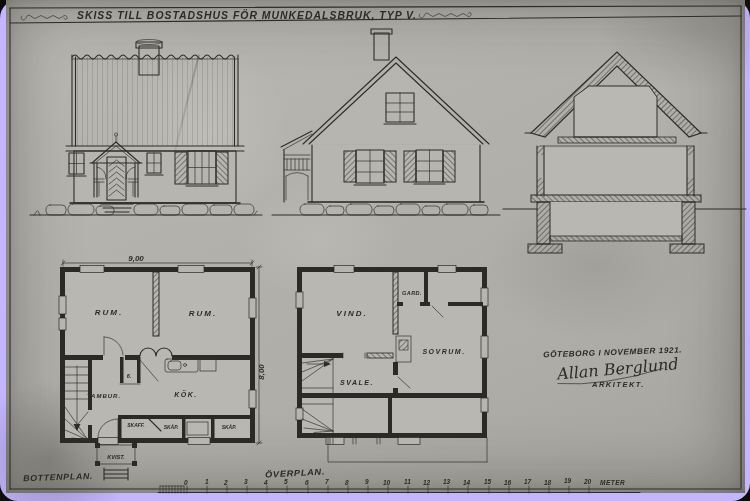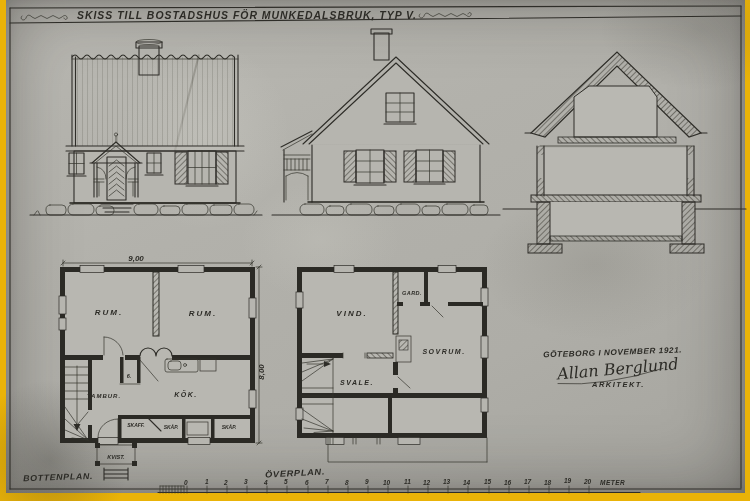--- a/index.html
+++ b/index.html
@@ -1,18 +1,18 @@
 <!DOCTYPE html>
 <html><head>
 <meta charset="utf-8">
 <style>
   html,body{margin:0;padding:0;}
   body{width:750px;height:501px;background:#0c0c0b;position:relative;overflow:hidden;
        font-family:"Liberation Sans",sans-serif;}
-  .photo{position:absolute;inset:0;background:#eab308;}
+  .photo{position:absolute;inset:0;background:#c4b5fd;border-radius:18px;}
   .paper{position:absolute;left:6px;top:0;width:739px;height:493px;
          background:linear-gradient(155deg,#bab9b3 0%,#b2b1ab 38%,#aeada7 70%,#a5a49e 100%);}
   .paper::after{content:"";position:absolute;inset:0;
          box-shadow:inset 0 0 70px rgba(25,24,20,.38), inset 0 0 14px rgba(25,24,20,.18);}
   .stain{position:absolute;border-radius:50%;pointer-events:none;}
   .s1{left:120px;top:40px;width:170px;height:190px;background:radial-gradient(closest-side,rgba(230,230,222,.20),rgba(0,0,0,0));}
   .s2{left:480px;top:190px;width:230px;height:150px;background:radial-gradient(closest-side,rgba(78,76,66,.14),rgba(0,0,0,0));}
   .s3{left:-30px;top:380px;width:160px;height:160px;background:radial-gradient(closest-side,rgba(40,39,33,.28),rgba(0,0,0,0));}
   .s4{left:240px;top:180px;width:160px;height:120px;background:radial-gradient(closest-side,rgba(225,225,215,.16),rgba(0,0,0,0));}
   .s5{left:600px;top:-30px;width:200px;height:120px;background:radial-gradient(closest-side,rgba(60,58,50,.16),rgba(0,0,0,0));}

